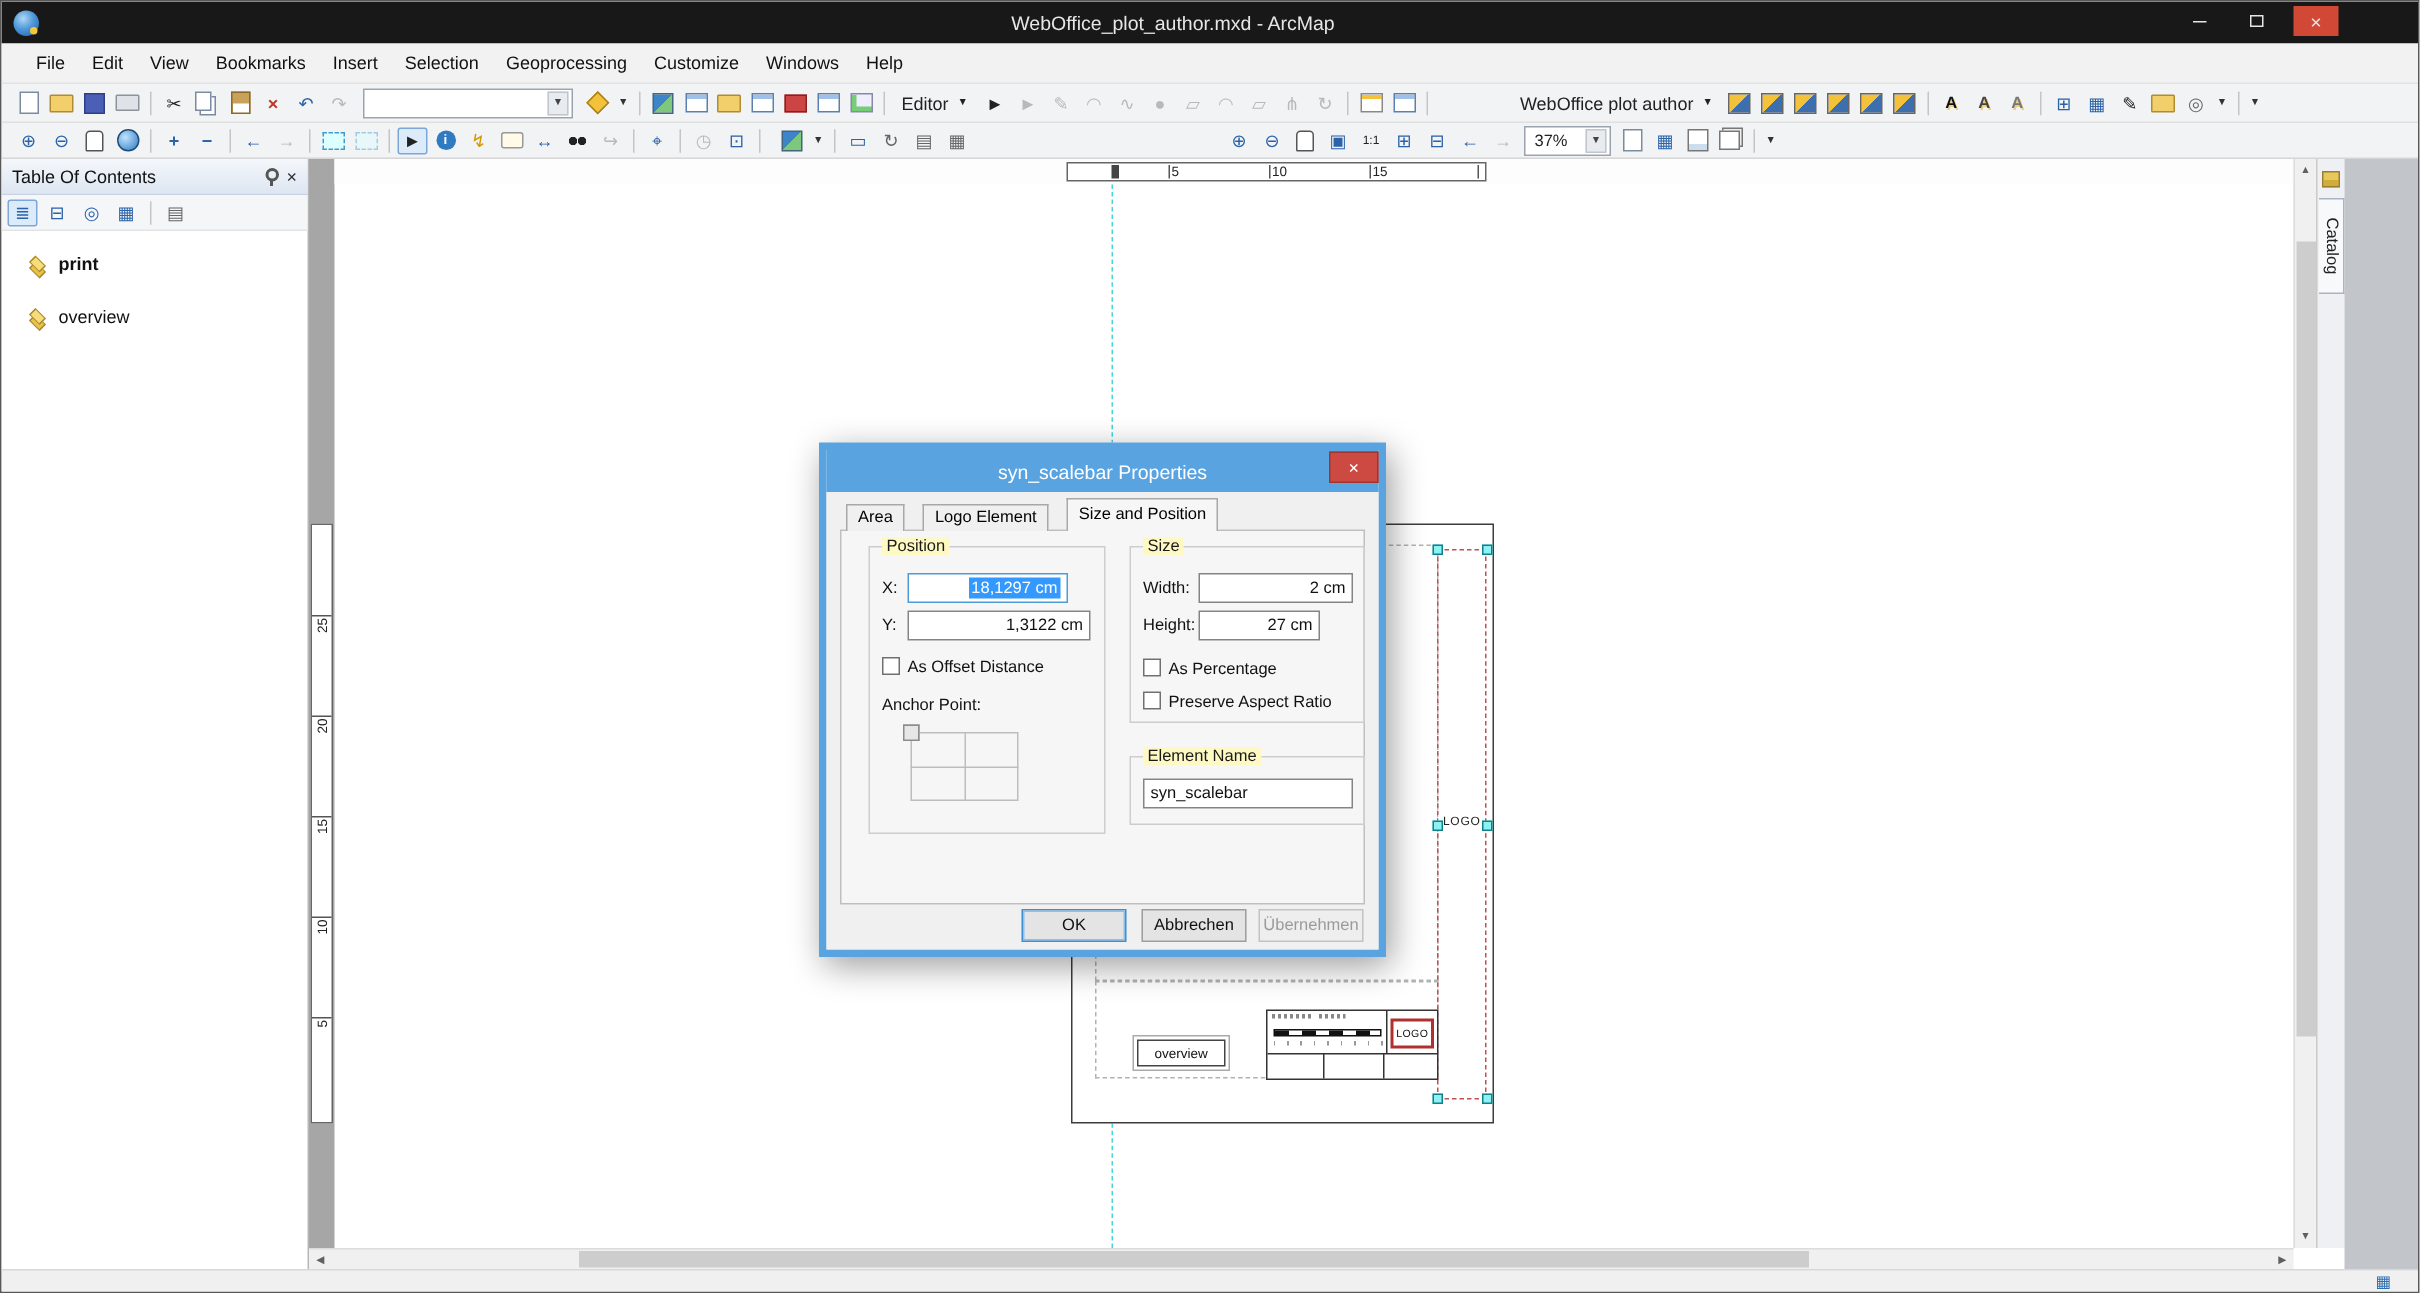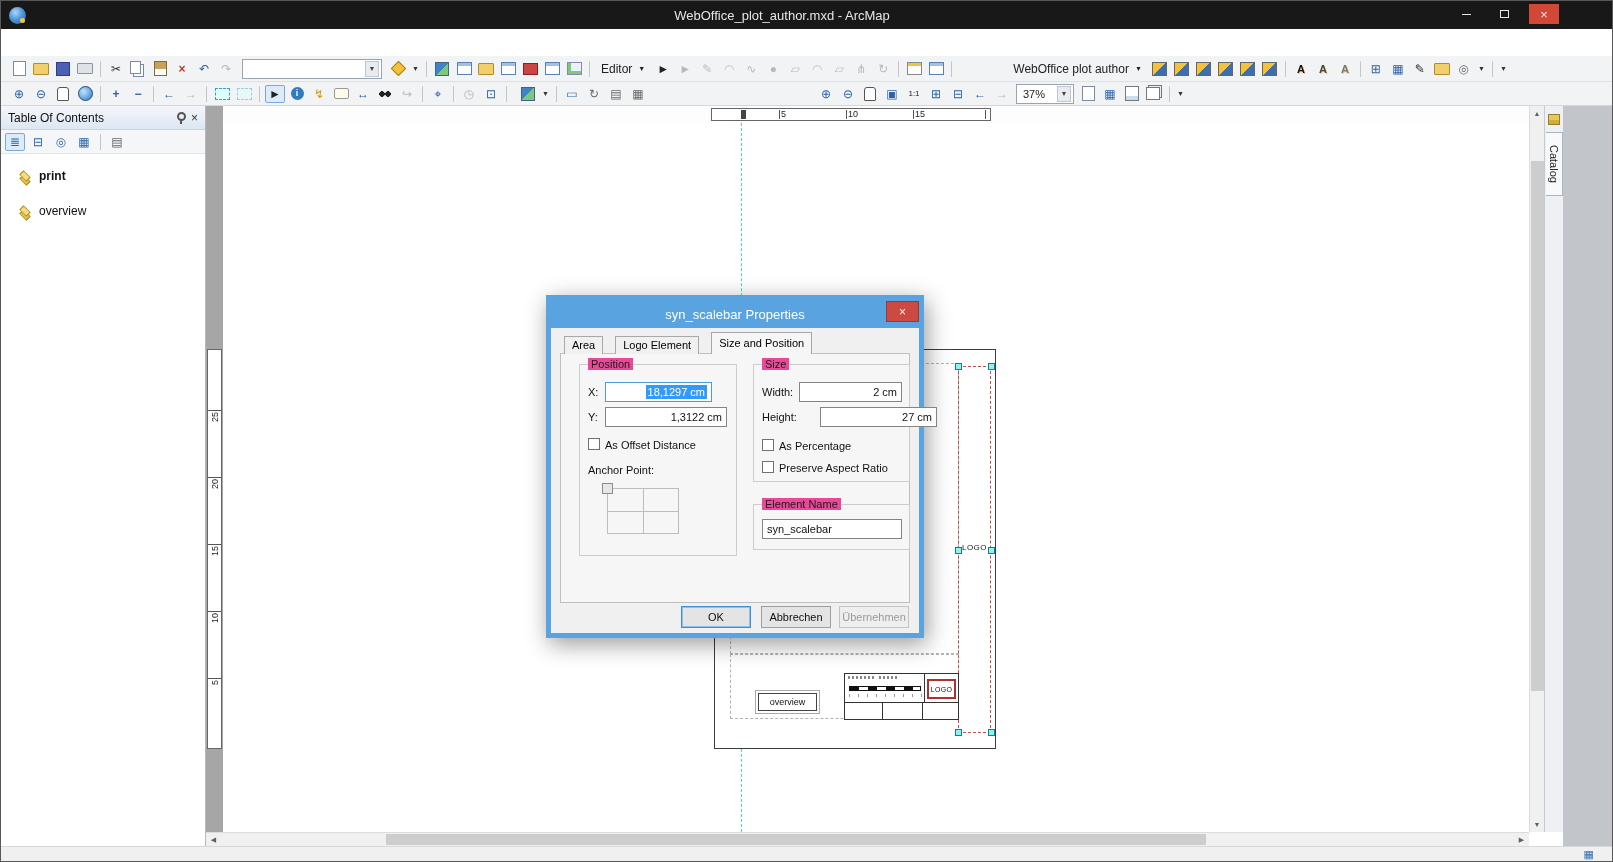--- a/index.html
+++ b/index.html
@@ -171,34 +171,34 @@
                position:relative; color:#fff; font-size:13px; }
   .dlg-close { position:absolute; right:0; top:1px; width:33px; height:21px; background:#cc4a41; color:#fff;
                display:flex; align-items:center; justify-content:center; font-size:12px; border:1px solid #9e362e; }
   .dlg-body { position:relative; height:305px; background:#f0f0f0; }
   .tabs { position:absolute; left:13px; top:6px; display:flex; align-items:flex-end; height:20px; z-index:3;gap:13px; }
   .tab { font-size:11px; padding:2px 7px 3px; background:#f0f0f0; border:1px solid #a8a8a8; border-bottom:none; margin-left:-1px; }
   .tab:first-child { margin-left:0; }
   .tab.active { background:#f6f6f6; padding-top:4px; padding-bottom:5px; position:relative; z-index:4; }
   .pane { position:absolute; left:9px; top:25px; width:350px; height:250px; background:#f6f6f6; border:1px solid #bfbfbf; z-index:1; }
   .grp { position:absolute; border:1px solid #cdcdcd; z-index:5; }
-  .legend { position:absolute; top:-7px; left:8px; background:#ec4899; padding:0 3px; font-size:11px; color:#1a1a1a; }
+  .legend { position:absolute; top:-7px; left:8px; background:#fef9c3; padding:0 3px; font-size:11px; color:#1a1a1a; }
   .pos-grp { left:28px; top:36px; width:158px; height:192px; }
   .size-grp { left:202px; top:36px; width:157px; height:118px; }
   .name-grp { left:202px; top:176px; width:157px; height:46px; }
   .flabel { position:absolute; font-size:11px; color:#111; }
   .xl { left:8px; top:21px; } .yl { left:8px; top:46px; }
   .wl { left:8px; top:21px; } .hl { left:8px; top:46px; }
   .field { position:absolute; height:20px; background:#fff; border:1px solid #848484; display:flex;
            align-items:center; justify-content:flex-end; padding:0 4px; font-size:11px; color:#111; }
   .xfield { left:25px; top:17px; width:107px; border-color:#4f9bd8; }
   .selval { background:#3399ff; color:#fff; padding:1px 2px; }
   .yfield { left:25px; top:42px; width:122px; }
   .wfield { left:45px; top:17px; width:103px; }
-  .hfield { left:45px; top:42px; width:117px;margin-left:21px; }
+  .hfield { left:45px; top:42px; width:81px; }
   .nfield { left:8px; top:14px; width:140px; justify-content:flex-start; }
   .cb { position:absolute; width:12px; height:12px; background:#fff; border:1px solid #707070; }
   .cbl { position:absolute; font-size:11px; color:#111; }
   .offs { left:8px; top:73px; } .offsl { left:25px; top:74px; }
   .pc { left:8px; top:74px; } .pcl { left:25px; top:75px; }
   .ar { left:8px; top:96px; } .arl { left:25px; top:97px; }
   .anchor-lbl { position:absolute; left:8px; top:99px; font-size:11px; color:#111; }
   .anchor { position:absolute; left:22px; top:118px; width:84px; height:58px; }
   .aframe { position:absolute; left:5px; top:5px; width:72px; height:46px; border:1px solid #bdbdbd; }
   .ahline { position:absolute; left:5px; top:28px; width:72px; height:1px; background:#bdbdbd; }
@@ -224,20 +224,32 @@
       <span class="wc min">
           <span class="minbar"></span>
         </span>
       <span class="wc max">
           <span class="maxbox"></span>
         </span>
       <span class="wc close">×</span>
     </div>
   </div>
 
+  <div class="menubar">
+      <span class="menu-item">File</span>
+      <span class="menu-item">Edit</span>
+      <span class="menu-item">View</span>
+      <span class="menu-item">Bookmarks</span>
+      <span class="menu-item">Insert</span>
+      <span class="menu-item">Selection</span>
+      <span class="menu-item">Geoprocessing</span>
+      <span class="menu-item">Customize</span>
+      <span class="menu-item">Windows</span>
+      <span class="menu-item">Help</span>
+    </div>
 
   <div class="toolbar tb1">
     <div class="tb-group">
         <span class="tbi mk-page">
           <span class="g"></span>
         </span>
         <span class="tbi mk-folder">
           <span class="g"></span>
         </span>
         <span class="tbi mk-save">

